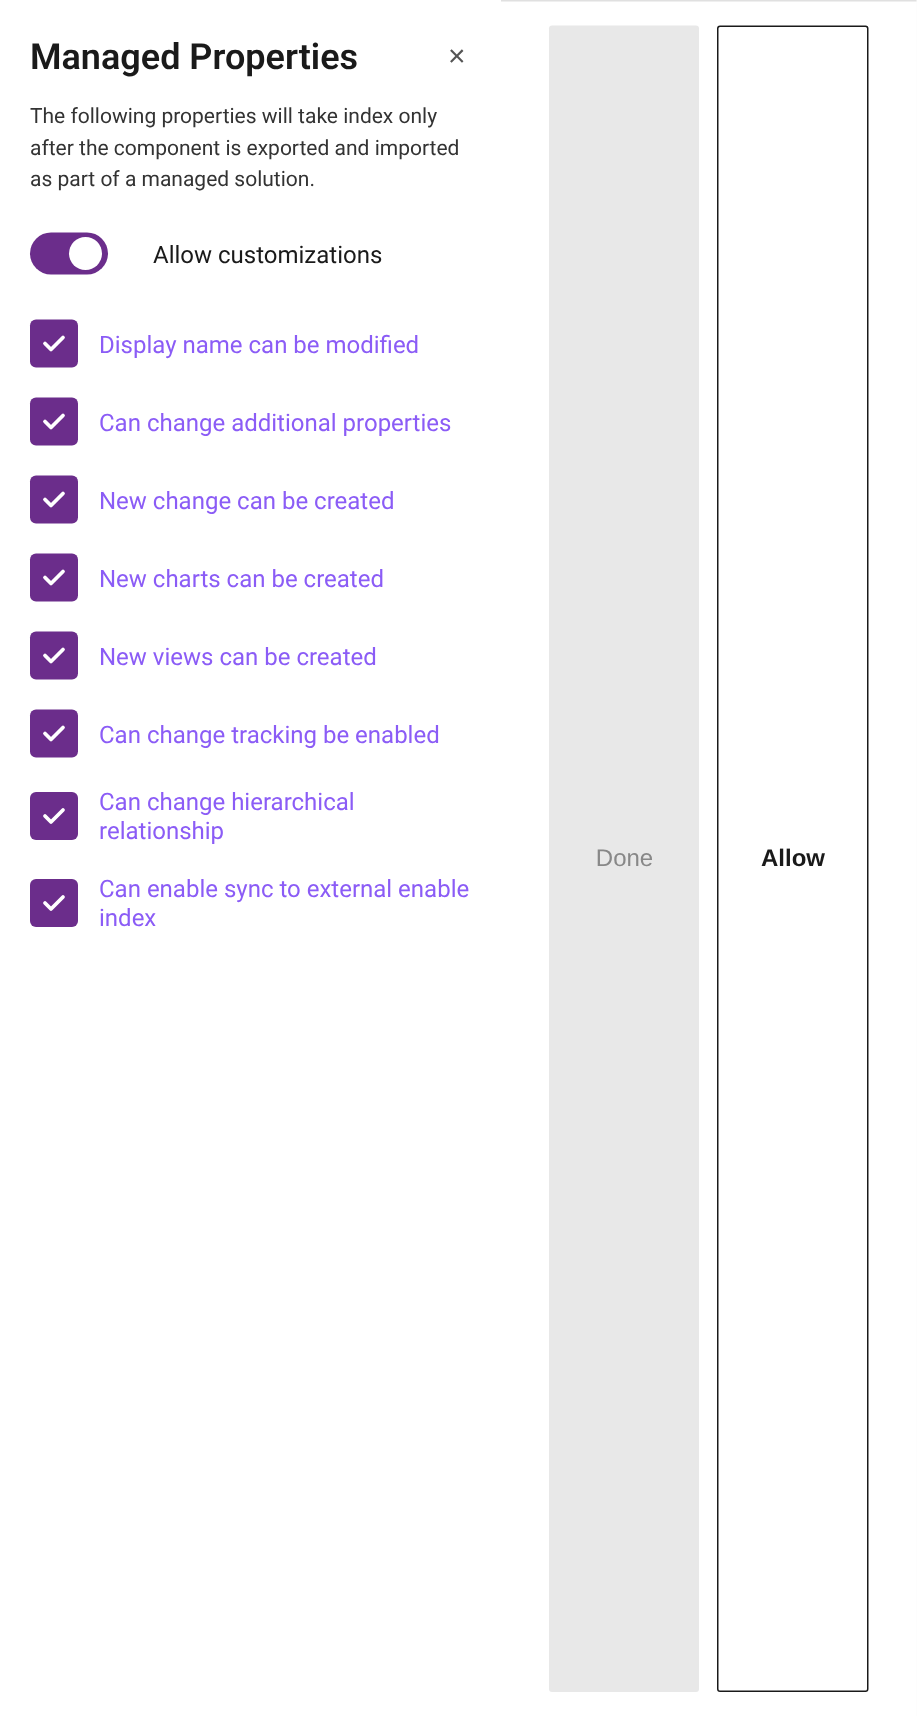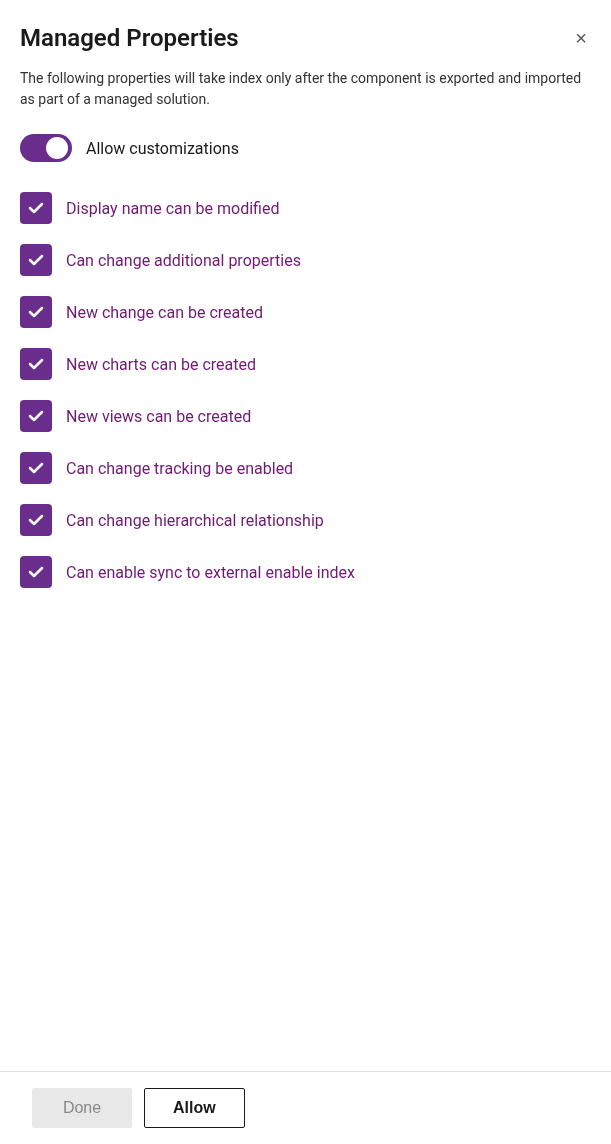--- a/index.html
+++ b/index.html
@@ -15,21 +15,20 @@
       justify-content: center;
       align-items: flex-start;
       min-height: 100vh;
     }
 
     .dialog {
       width: 611px;
       min-height: 1144px;
       background: #ffffff;
       display: flex;
-      flex-direction: column;
       position: relative;
     }
 
     .dialog-content {
       flex: 1;
       padding: 24px 20px 20px 20px;
     }
 
     .dialog-header {
       display: flex;
@@ -60,21 +59,21 @@
     .dialog-description {
       font-size: 14px;
       color: #333;
       line-height: 1.5;
       margin-bottom: 24px;
     }
 
     .toggle-row {
       display: flex;
       align-items: center;
-      gap: 14px;
+      gap: 30px;
       margin-bottom: 20px;
     }
 
     .toggle-switch {
       position: relative;
       width: 52px;
       height: 28px;
       flex-shrink: 0;
     }
 
@@ -136,21 +135,21 @@
       cursor: pointer;
     }
 
     .checkbox-box svg {
       width: 18px;
       height: 18px;
     }
 
     .checkbox-label {
       font-size: 16px;
-      color: #701a75;
+      color: #8b5cf6;
     }
 
     .dialog-footer {
       border-top: 1px solid #e0e0e0;
       padding: 16px 32px;
       display: flex;
       gap: 12px;
       justify-content: flex-start;
       background: #ffffff;
     }

